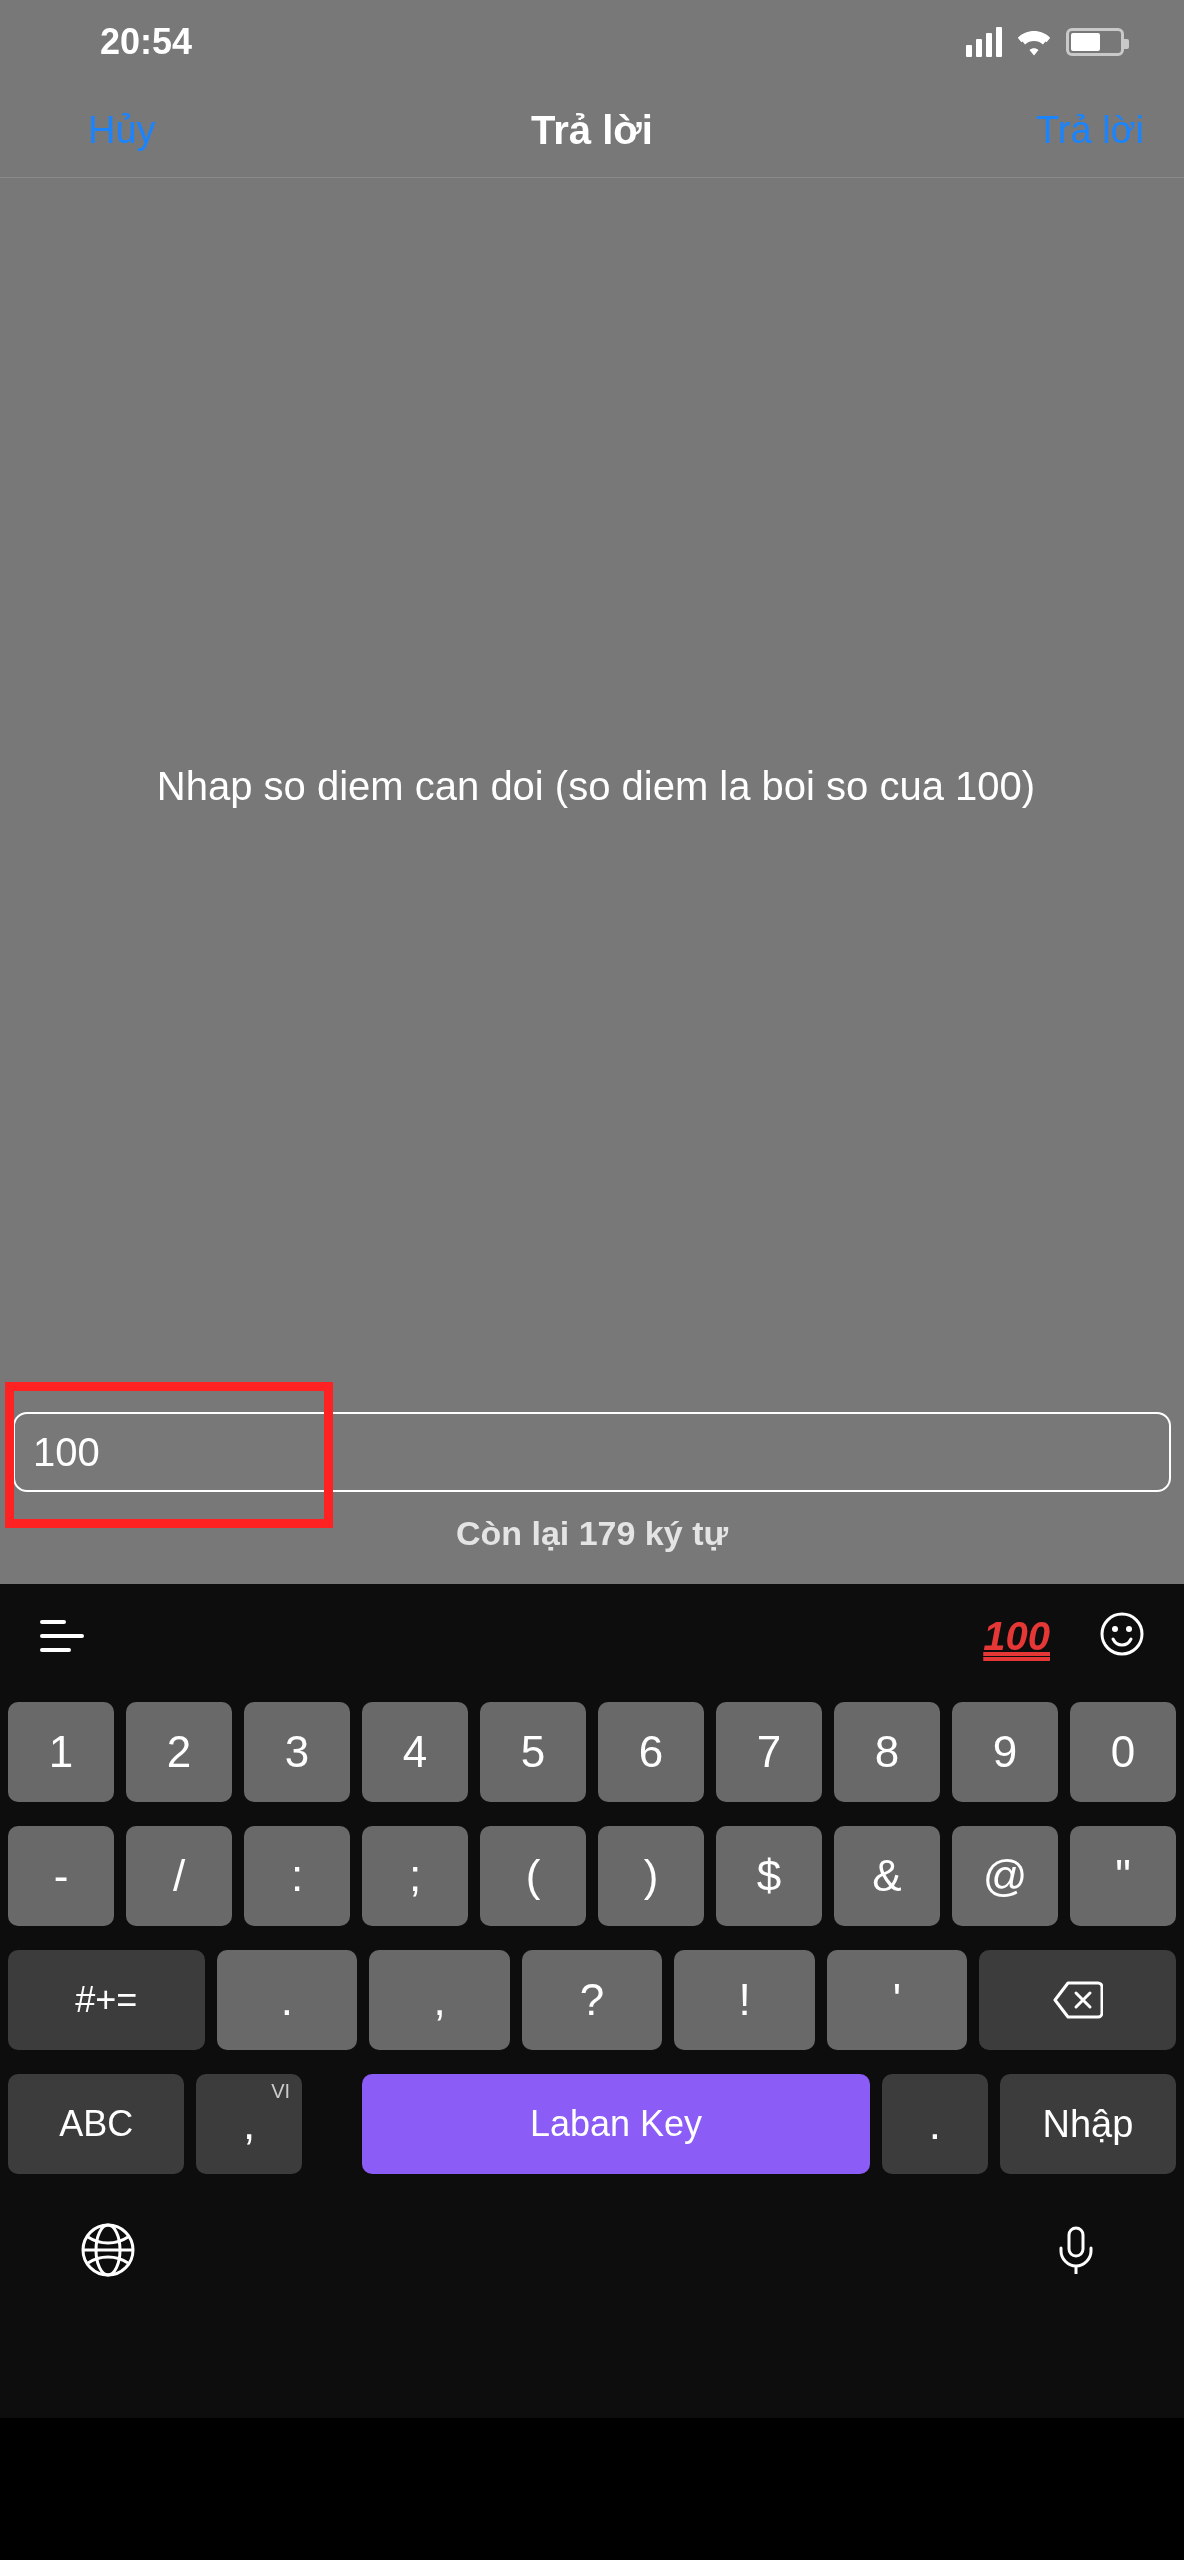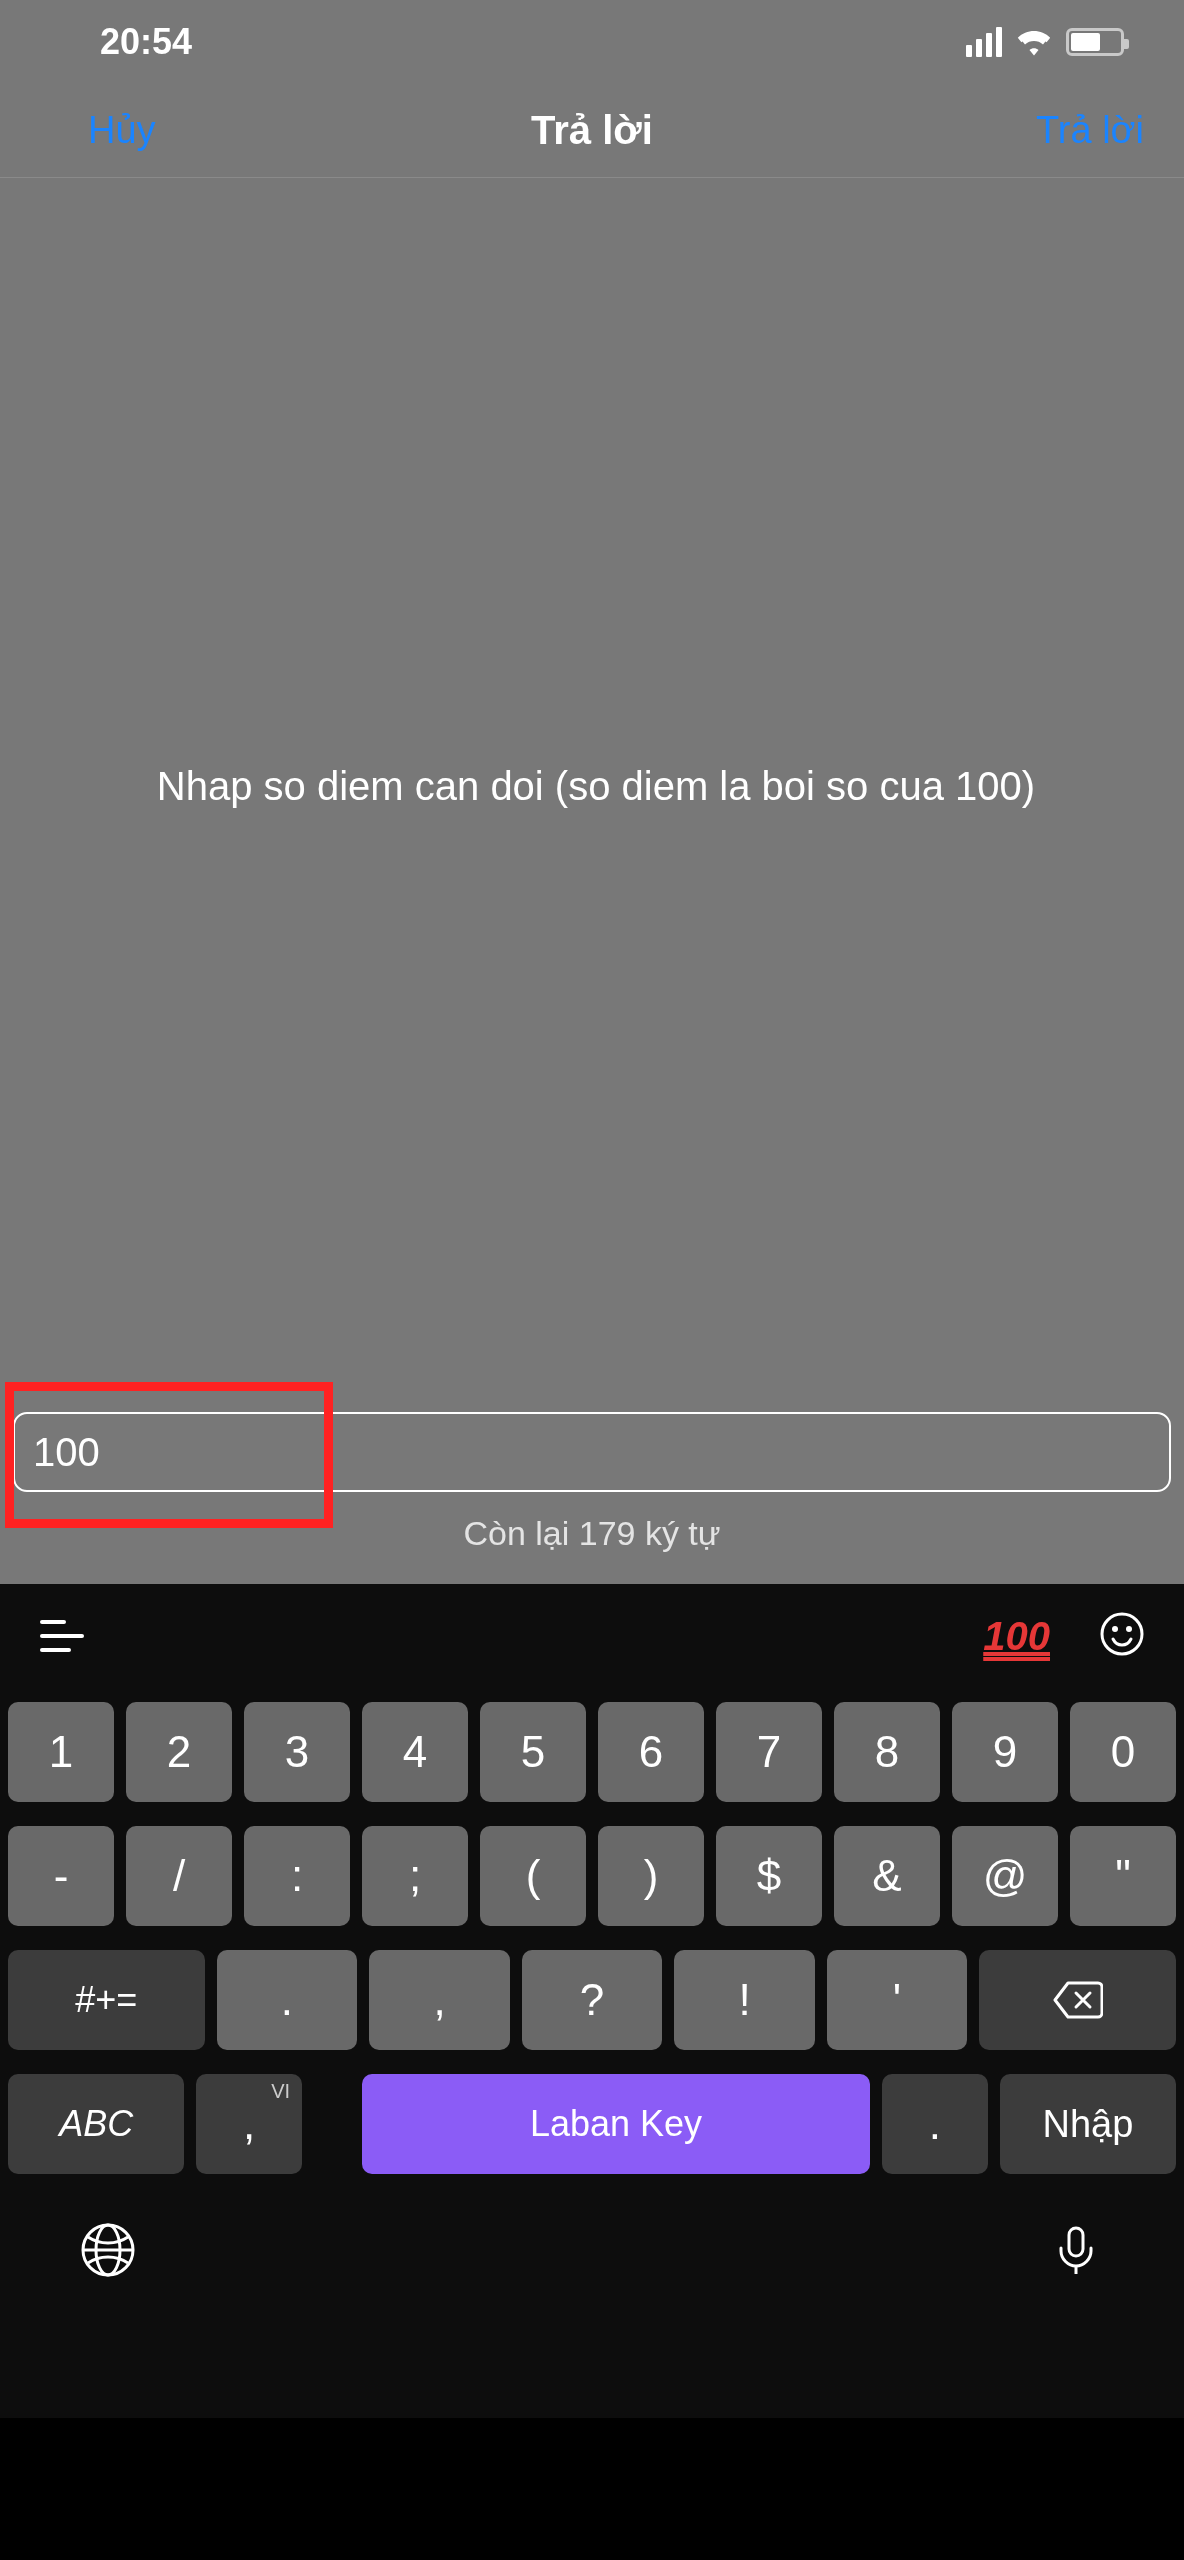--- a/index.html
+++ b/index.html
@@ -22,21 +22,21 @@
   .nav-bar { height: 94px; background: #787878; border-bottom: 1px solid #8a8a8a; display: flex; align-items: center; justify-content: space-between; padding: 0 40px; }
   .nav-left, .nav-right { color: #1a84ff; font-size: 38px; min-width: 160px; margin-left: 48px; }
   .nav-right { text-align: right; }
   .nav-title { font-size: 40px; font-weight: 600; color: #fff; }
   
   .content { flex: 0 0 auto; background: #787878; height: 1406px; position: relative; }
   .prompt { position:absolute; top: 586px; left:8px; right:0; text-align:center; font-size: 40px; color: #fff; padding: 0 40px; }
   .input-wrap { position:absolute; left: 13px; right: 13px; top: 1234px; }
   .text-input { width:100%; height: 80px; background: transparent; border: 2px solid #fff; border-radius: 14px; color: #fff; font-size: 40px; padding: 0 18px; outline:none; }
   .highlight-box { position:absolute; left: 5px; top: 1204px; width: 328px; height: 146px; border: 9px solid #f22; pointer-events:none; }
-  .char-count { position:absolute; top: 1336px; left:0; right:0; text-align:center; font-size: 34px; color:#e4e4e4; }
+  .char-count { position:absolute; top: 1336px; left:0; right:0; text-align:center; font-size: 34px; color:#e4e4e4;font-weight:bold; }
   
   .kb-toolbar { height: 104px; background: #0d0d0d; display:flex; align-items:center; justify-content:space-between; padding: 0 40px; }
   .hamburger { width:44px; height:32px; display:flex; flex-direction:column; justify-content:space-between; }
   .hamburger span { height:4px; background:#fff; border-radius:2px;}
   .hamburger span:nth-child(1){width:60%}
   .hamburger span:nth-child(2){width:100%}
   .hamburger span:nth-child(3){width:70%}
   .toolbar-right { display:flex; align-items:center; gap: 50px;}
   .hundred { color:#e63737; font-size: 40px; font-weight:700; font-style:italic; text-decoration: underline double; }
   .smiley svg { width:44px; height:44px; }
@@ -44,21 +44,21 @@
   .keyboard { background:#0d0d0d; padding: 14px 8px; display:flex; flex-direction:column; gap: 24px; }
   .krow { display:flex; gap: 12px; }
   .key { background:#696969; color:#fff; border-radius:10px; height:100px; display:flex; align-items:center; justify-content:center; font-size: 44px; flex:1; position:relative; user-select:none; cursor:pointer;}
   .key.dark { background:#3c3c3c; }
   .key.darker { background:#8b5cf6;margin-left:48px; }
   .key.small-text { font-size: 36px; }
   .key.sp { flex: 3.6; }
   .key .sup { position:absolute; top:6px; right:12px; font-size:20px; color:#ccc;text-align:right;}
   .krow3 .key:first-child { flex: 1.4; }
   .krow3 .key:last-child { flex: 1.4; }
-  .krow4 .key.abc { flex: 1.25; font-style: italic; }
+  .krow4 .key.abc { flex: 1.25; }
   .krow4 .key.comma { flex: 0.75; }
   .krow4 .key.dot { flex: 0.75; }
   .krow4 .key.enter { flex: 1.25; font-size:38px;}
   .backspace-svg { width:50px; height:38px; }
   
   .bottom-bar { height: 230px; background:#0d0d0d; display:flex; align-items:flex-start; justify-content:space-between; padding: 34px 80px 0; }
   .globe svg, .mic svg { width:56px; height:56px; }
 </style>
 </head>
 <body>

